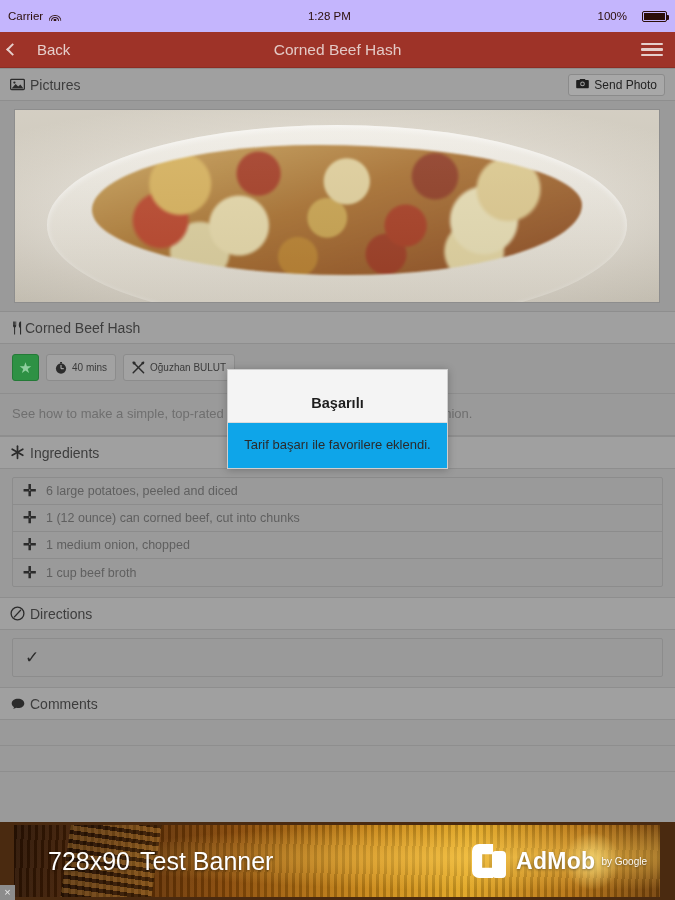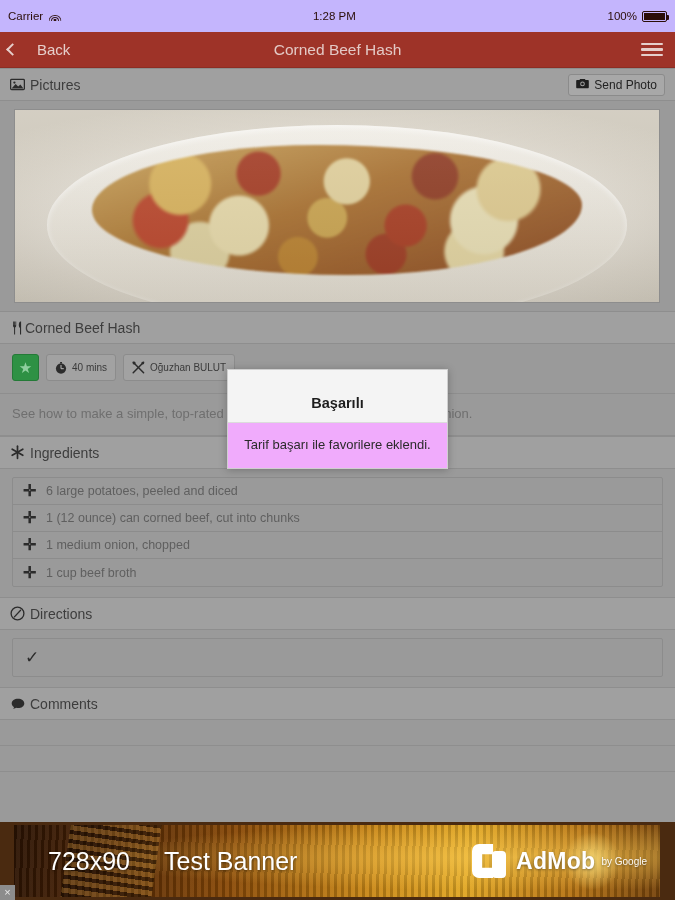--- a/index.html
+++ b/index.html
@@ -12,21 +12,21 @@
   #app { position: relative; width: 675px; height: 900px; }
 
   
   .statusbar {
     height: 19px; background: #c4b5fd;
     display: flex; align-items: center; justify-content: space-between;
     padding: 16px 8px; color: #2a0d08;
     font-size: 11.5px;
   }
   .sb-left { display: flex; align-items: center; gap: 5px; }
-  .sb-right { display: flex; align-items: center; gap: 5px; }
+  .sb-right { display: flex; align-items: center; gap: 15px; }
   .wifi-icon { display: inline-block; width: 13px; height: 10px; position: relative; }
   .wifi-icon i {
     position: absolute; left: 50%; bottom: 0; transform: translateX(-50%);
     border: 1.4px solid #2a0d08; border-bottom: none;
     border-top-left-radius: 40px; border-top-right-radius: 40px;
     background: transparent;
   }
   .wifi-icon i:nth-child(1) { width: 13px; height: 6.5px; opacity:.85; }
   .wifi-icon i:nth-child(2) { width: 8px;  height: 4px; opacity:.9; }
   .wifi-icon i:nth-child(3) { width: 3px;  height: 1.8px; background:#2a0d08; border-radius:1px; border:none;}
@@ -183,21 +183,21 @@
     content:""; position:absolute; left:8%; top:-20%; width:14%; height:140%;
     background: repeating-linear-gradient(0deg, rgba(0,0,0,.45) 0 4px, rgba(255,200,90,.25) 4px 9px);
     transform: rotate(8deg); opacity:.8;
   }
   .ad-img::after{
     content:""; position:absolute; right:6%; top:10%; width:9%; height:80%;
     background: radial-gradient(ellipse at 50% 50%, rgba(255,230,130,.75), rgba(120,70,10,0) 70%);
   }
   .ad-text {
     position:absolute; left:48px; top:50%; transform:translateY(-50%);
-    color:#fff; font-size: 25px; display:flex; gap: 34px; align-items:baseline;
+    color:#fff; font-size: 25px; display:flex; gap: 10px; align-items:baseline;
     text-shadow: 0 1px 3px rgba(0,0,0,.5);
   }
   .admob {
     position:absolute; right: 28px; top:50%; transform: translateY(-50%);
     display:flex; align-items:center; gap:10px; color:#fff;
     text-shadow: 0 1px 3px rgba(0,0,0,.45);
   }
   .admob-logo {
     width: 34px; height: 34px; position:relative;
   }
@@ -229,21 +229,21 @@
     box-shadow: 0 1px 8px rgba(0,0,0,.25);
     z-index: 50;
   }
   .dialog-title {
     text-align:center; font-size: 14.5px; color:#1d1d1d;
     padding: 25px 10px 11px 10px; font-weight:600;
     border-bottom:1px solid #dcdcdc; background:#f4f4f4;
   }
   .dialog-body {
     padding: 14px 12px 16px 12px; text-align:center;
-    font-size: 13px; color:#2b2b2b; background:#f0abfc;
+    font-size: 13px; color:#2b2b2b; background:#0ea5e9;
   }
 </style>
 </head>
 <body>
 
 <div id="app">
 
   <div class="statusbar">
     <div class="sb-left">
       <span>Carrier</span>

